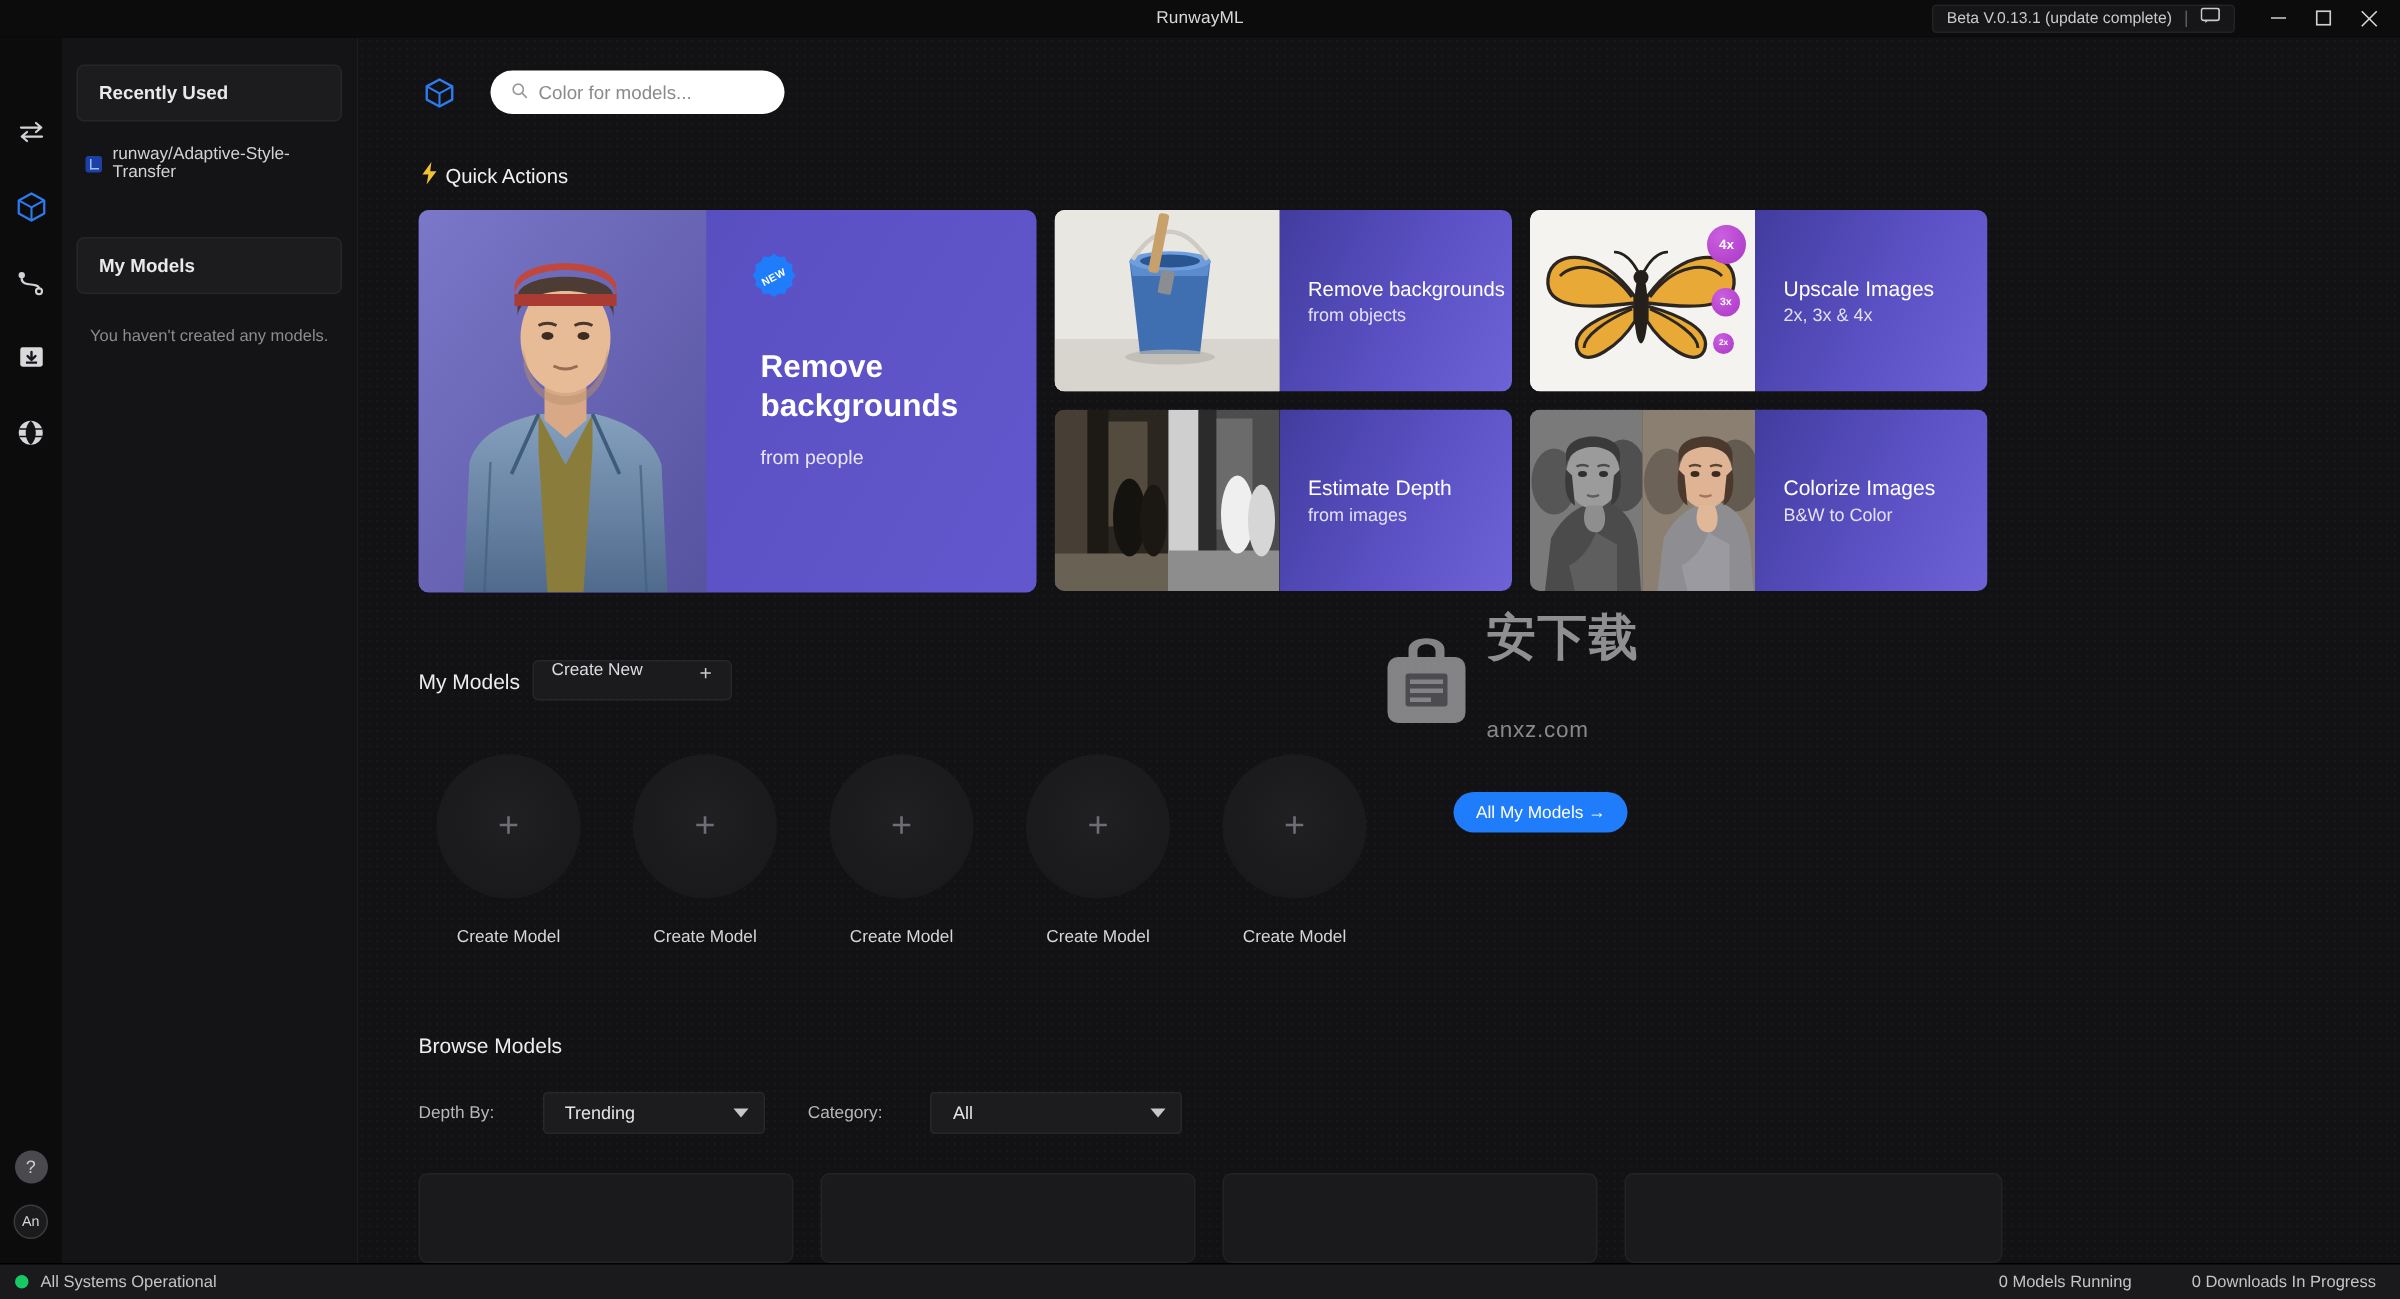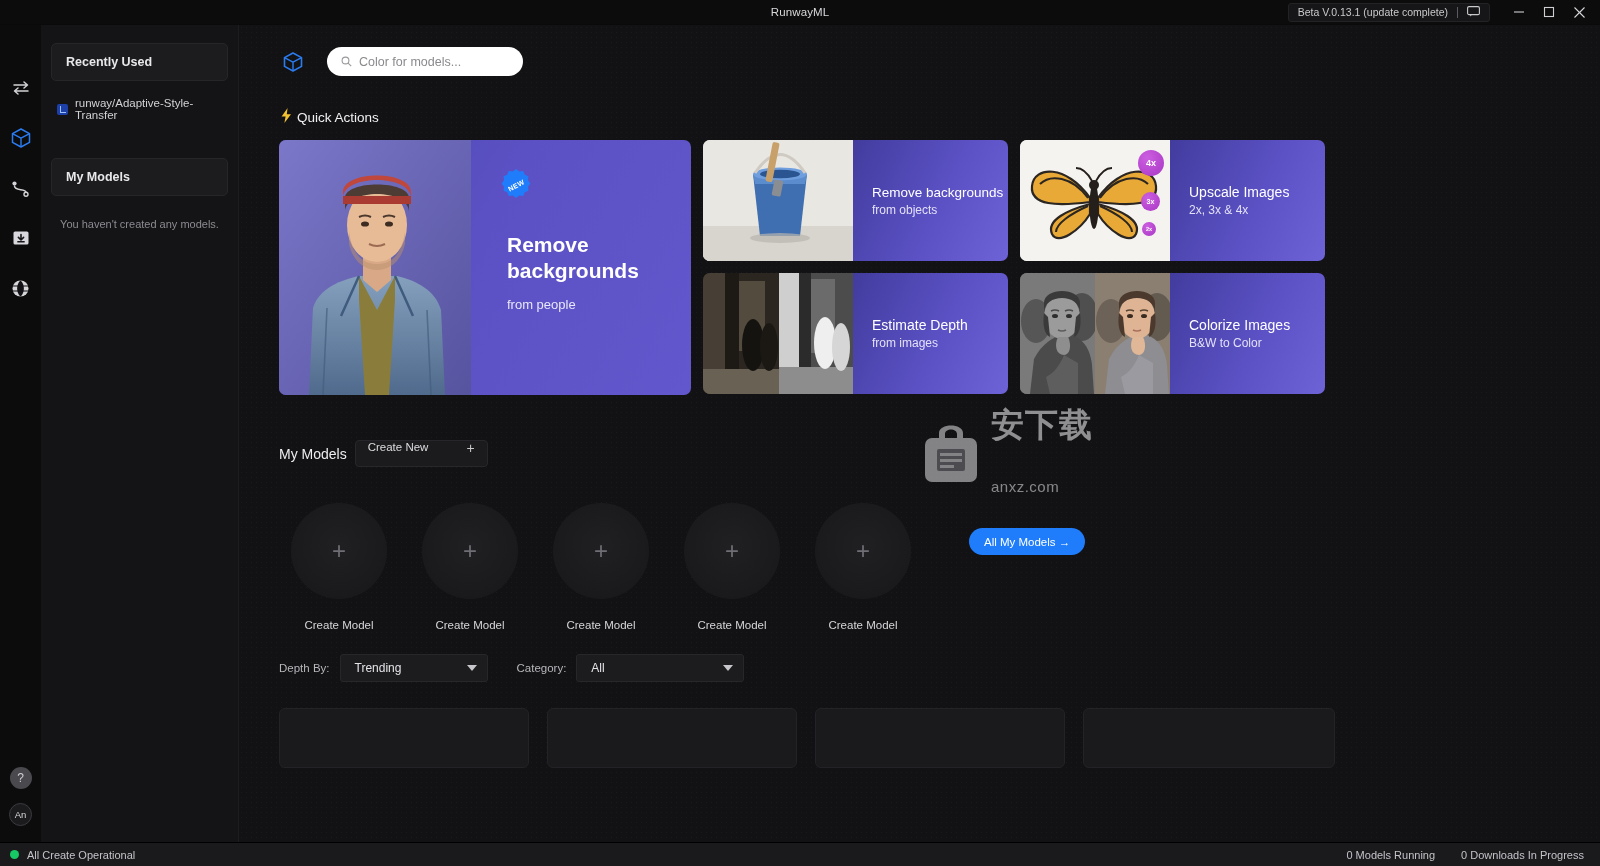--- a/index.html
+++ b/index.html
@@ -207,21 +207,21 @@
     font-size: 11.5px; color: #fff; cursor: pointer; white-space: nowrap;
   }
 
   
   .browse-title { margin-top: 58px; font-size: 14px; color: #ededf0; }
   .filter-row { display: flex; align-items: center; gap: 10px; margin-top: 23px; }
   .filter-lbl { font-size: 11.5px; color: #b6b6bb; }
   .select {
     background: #1c1c1f; border: 1px solid #27272b; border-radius: 3px;
     height: 28px; display: flex; align-items: center; justify-content: space-between;
-    padding: 0 10px 0 14px; cursor: pointer;
+    padding: 0 10px 0 14px; cursor: pointer; margin-left: 22px;
   }
   .select .val { font-size: 12px; color: #e4e4e8; }
   .caret {
     width: 0; height: 0; margin-left: 26px;
     border-left: 5px solid transparent; border-right: 5px solid transparent;
     border-top: 6px solid #c6c6cb;
   }
   .sel-sort { width: 148px; }
   .sel-cat { width: 168px; }
 
@@ -244,21 +244,21 @@
   .wm-url { font-size: 15px; color: #cfcfd2; letter-spacing: .5px; margin-top: 5px; }
 
   
   .statusbar {
     height: 24px; flex: 0 0 24px; background: #1a1a1d;
     border-top: 1px solid #000; display: flex; align-items: center;
     padding: 0 16px 0 10px; font-size: 11px; color: #c3c3c8;
   }
   .status-left { display: flex; align-items: center; gap: 8px; }
   .dot { width: 9px; height: 9px; border-radius: 50%; background: #17c964; }
-  .status-right { margin-left: auto; display: flex; align-items: center; gap: 26px; }
+  .status-right { margin-left: auto; display: flex; align-items: center; gap: 40px; }
 </style>
 </head>
 <body>
 
 <div class="app">
 
   <div class="titlebar">
     <div class="titlebar-title">RunwayML</div>
     <div class="titlebar-right">
       <div class="beta-pill">
@@ -619,20 +619,21 @@
           </div>
           <div class="model-slot">
             <div class="model-circle">
               <span class="pl">+</span>
             </div>
             <div class="model-cap">Create Model</div>
           </div>
           <div class="all-models-btn">All My Models →</div>
         </div>
 
+        <div class="browse-title">Browse Models</div>
         <div class="filter-row">
           <span class="filter-lbl">Depth By:</span>
           <div class="select sel-sort">
             <span class="val">Trending</span>
             <span class="caret"></span>
           </div>
           <span class="filter-lbl" style="margin-left:19px;">Category:</span>
           <div class="select sel-cat">
             <span class="val">All</span>
             <span class="caret"></span>
@@ -662,20 +663,20 @@
           <span class="wm-cn">安下载</span>
           <span class="wm-url">anxz.com</span>
         </span>
       </div>
     </div>
   </div>
 
   <div class="statusbar">
     <div class="status-left">
       <span class="dot"></span>
-      <span>All Create Operational</span>
+      <span>All Systems Operational</span>
     </div>
     <div class="status-right">
       <span>0 Models Running</span>
       <span>0 Downloads In Progress</span>
     </div>
   </div>
 </div>
 
 </body></html>

